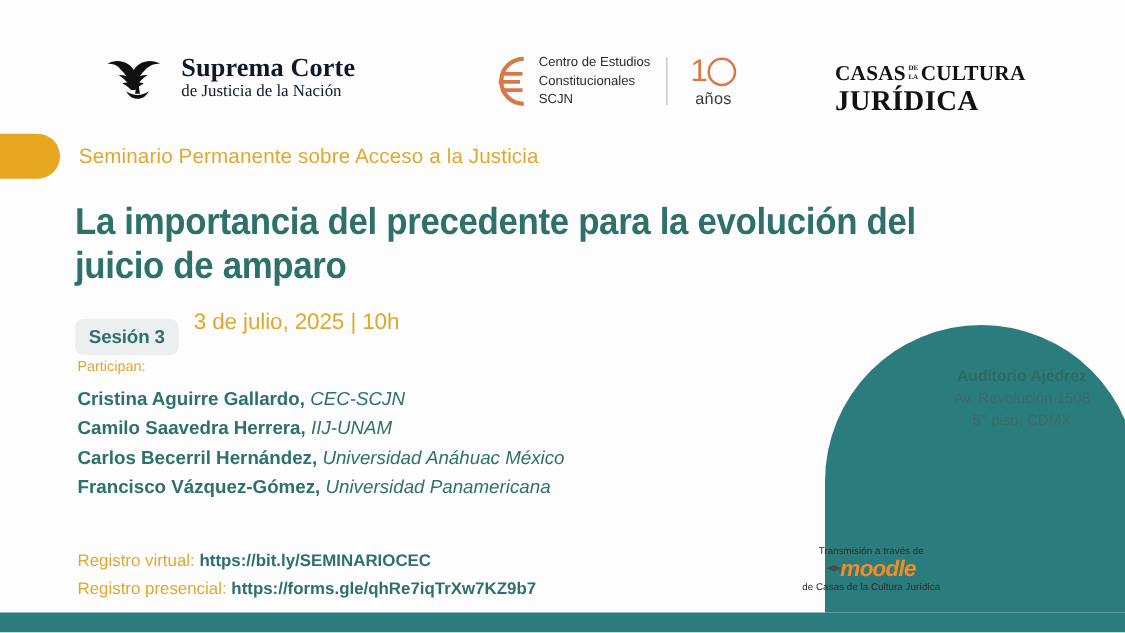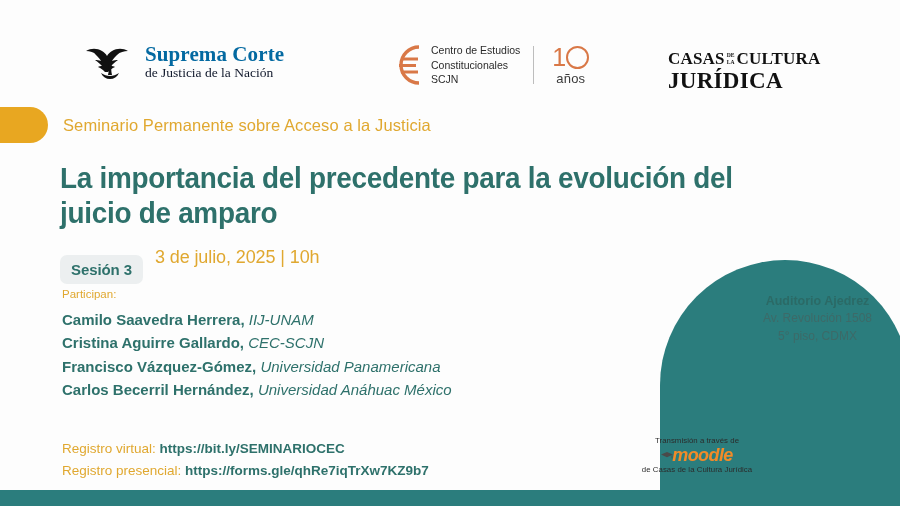--- a/index.html
+++ b/index.html
@@ -30,21 +30,21 @@
     border-radius:0 20px 20px 0;
     z-index:1;
   }
 
   
   .logos{position:absolute;left:0;top:18px;width:900px;height:76px;z-index:3;}
 
   .logo-scjn{position:absolute;left:84px;top:24px;display:flex;align-items:center;gap:9px;}
   .eagle{width:52px;height:40px;flex:0 0 auto;}
   .scjn-text{line-height:1.05;}
-  .scjn-l1{font-family:"Liberation Serif", serif;font-size:21px;font-weight:700;color:#0369a1;letter-spacing:.1px;}
+  .scjn-l1{font-family:"Liberation Serif", serif;font-size:21px;font-weight:700;color:#0f172a;letter-spacing:.1px;}
   .scjn-l2{font-family:"Liberation Serif", serif;font-size:13.5px;color:#0f172a;margin-top:1px;}
 
   .logo-cec{position:absolute;left:392px;top:24px;display:flex;align-items:center;gap:9px;}
   .cec-glyph{width:30px;height:46px;flex:0 0 auto;}
   .cec-text{font-size:10.5px;line-height:1.38;color:#2b2b2b;}
   .cec-div{width:1px;height:38px;background:#bdbdbd;margin:0 9px 0 4px;}
   .cec-10{display:flex;flex-direction:column;align-items:center;}
   .cec-10-top{display:flex;align-items:center;gap:1px;}
   .num-one{font-size:25px;color:#d97847;font-weight:400;line-height:1;letter-spacing:-1px;}
   .num-zero{width:19px;height:19px;border:2.6px solid #d97847;border-radius:50%;}
@@ -172,34 +172,34 @@
   <div class="title">La importancia del precedente para la evolución del juicio de amparo</div>
 
   <div class="session-row">
     <span class="session-badge">Sesión 3</span>
     <span class="session-date">3 de julio, 2025 | 10h</span>
   </div>
 
   <div class="participan-label">Participan:</div>
   <div class="participants">
     <div class="p-row">
+      <span class="p-name">Cristina Aguirre Gallardo,</span>
+      <span class="p-aff">CEC-SCJN</span>
+    </div>
+    <div class="p-row">
       <span class="p-name">Camilo Saavedra Herrera,</span>
       <span class="p-aff">IIJ-UNAM</span>
     </div>
     <div class="p-row">
-      <span class="p-name">Cristina Aguirre Gallardo,</span>
-      <span class="p-aff">CEC-SCJN</span>
+      <span class="p-name">Carlos Becerril Hernández,</span>
+      <span class="p-aff">Universidad Anáhuac México</span>
     </div>
     <div class="p-row">
       <span class="p-name">Francisco Vázquez-Gómez,</span>
       <span class="p-aff">Universidad Panamericana</span>
-    </div>
-    <div class="p-row">
-      <span class="p-name">Carlos Becerril Hernández,</span>
-      <span class="p-aff">Universidad Anáhuac México</span>
     </div>
   </div>
 
   <div class="venue">
     <div class="venue-title">Auditorio Ajedrez</div>
     <div class="venue-line">Av. Revolución 1508</div>
     <div class="venue-line">5° piso, CDMX</div>
   </div>
 
   <div class="registro">

